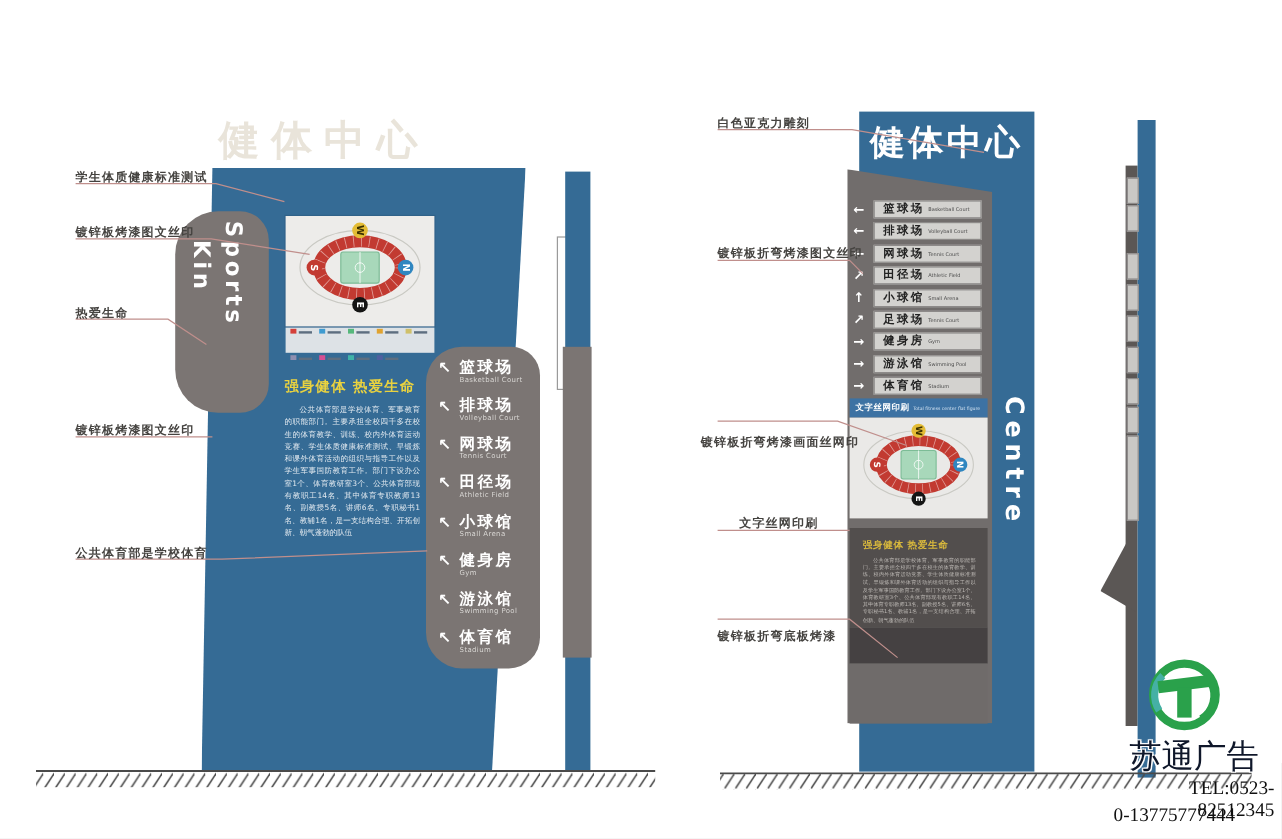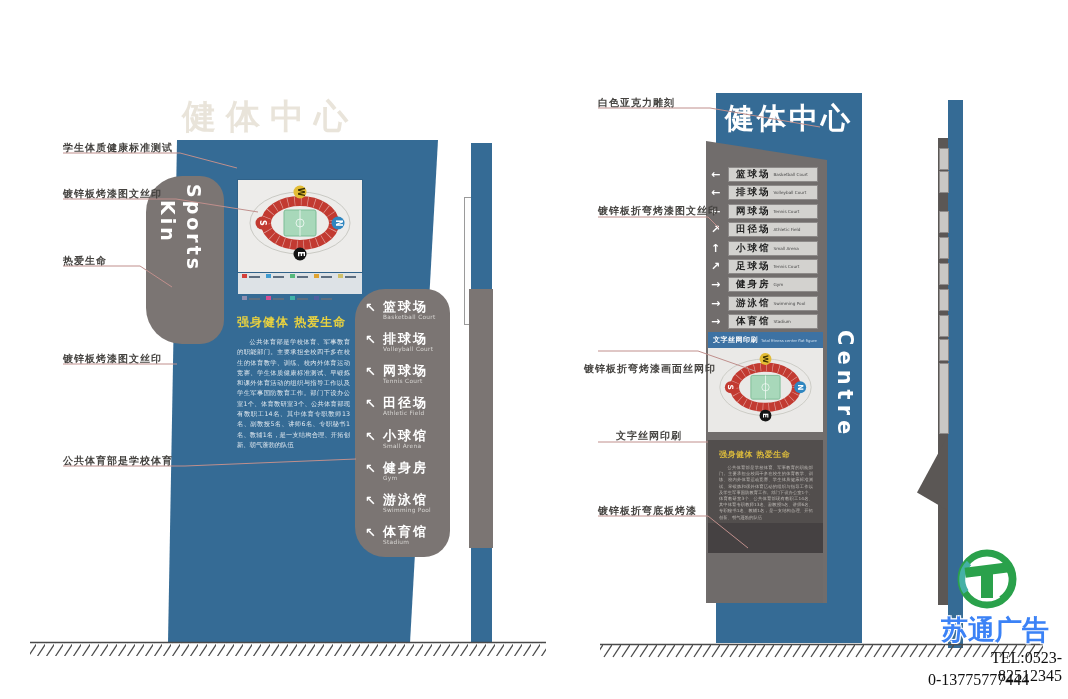--- a/index.html
+++ b/index.html
@@ -76,22 +76,22 @@
   .slat{position:absolute;left:939px;width:8px;background:#c9c8c5;border:1px solid #8e8b8a;z-index:3;}
   .sv-wedge{left:917px;top:437px;width:30px;height:73px;background:#5b5755;
             clip-path:polygon(100% 0,100% 100%,0 76%);z-index:3;}
   
   .callout{position:absolute;font-size:10px;font-weight:600;color:#454340;letter-spacing:1px;
            white-space:nowrap;z-index:9;font-family:Liberation Serif, serif;}
   
   .overlay{left:0;top:0;z-index:8;pointer-events:none;}
   
   .logo{left:950px;top:546px;z-index:10;}
-  .brand{left:934px;top:612px;width:122px;text-align:center;font-size:27px;font-weight:bold;
-         color:#3b82f6;z-index:10;
+  .brand{left:934px;top:612px;width:122px;text-align:center;font-size:27px;font-weight:normal;
+         color:#0f172a;z-index:10;
          text-shadow:1px 1px 0 #fff,-1px -1px 0 #fff,1px -1px 0 #fff,-1px 1px 0 #fff,0 0 2px #fff;}
   .tel{left:928px;top:649px;width:134px;text-align:right;font-family:"Liberation Serif","DejaVu Serif",serif;
        font-size:16px;color:#101010;z-index:10;}
   .phone{left:928px;top:671px;width:130px;text-align:left;font-family:"Liberation Serif","DejaVu Serif",serif;
          font-size:16px;color:#101010;z-index:10;}
   svg text{font-family:"DejaVu Sans",sans-serif;}
 </style>
 </head>
 <body>
 
@@ -325,21 +325,21 @@
 
   <div class="callout" style="left:63px;top:141px;">学生体质健康标准测试</div>
   <div class="callout" style="left:63px;top:187px;">镀锌板烤漆图文丝印</div>
   <div class="callout" style="left:63px;top:254px;">热爱生命</div>
   <div class="callout" style="left:63px;top:352px;">镀锌板烤漆图文丝印</div>
   <div class="callout" style="left:63px;top:454px;">公共体育部是学校体育</div>
   <div class="callout" style="left:598px;top:96px;">白色亚克力雕刻</div>
   <div class="callout" style="left:598px;top:204px;">镀锌板折弯烤漆图文丝印</div>
   <div class="callout" style="left:584px;top:338px;margin-top:24px;">镀锌板折弯烤漆画面丝网印</div>
   <div class="callout" style="left:616px;top:429px;">文字丝网印刷</div>
-  <div class="callout" style="left:598px;top:504px;">镀锌板折弯底板烤漆</div>
+  <div class="callout" style="left:598px;top:523px;">镀锌板折弯底板烤漆</div>
 
   <svg class="abs overlay" width="1068" height="699" viewBox="0 0 1068 699">
     <defs>
       <pattern id="hatch" width="9" height="14" patternUnits="userSpaceOnUse">
         <line x1="9.5" y1="0" x2="1" y2="13" stroke="#4a4a4a" stroke-width="1.3"></line>
       </pattern>
     </defs>
     <g stroke="#c08f8c" stroke-width="1" fill="none">
       <path d="M63 153 H180 L237 168"></path>
       <path d="M63 199 H176 L258 212"></path>

